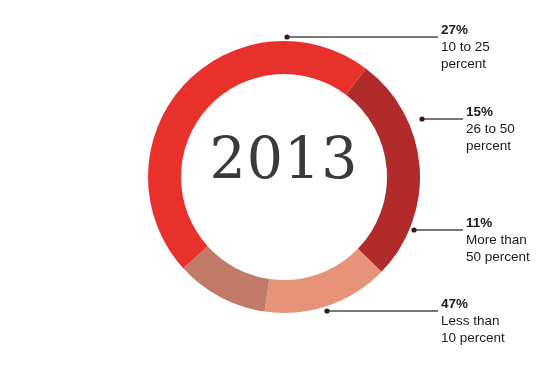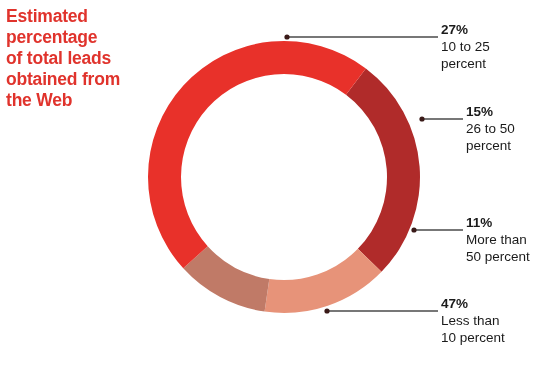--- a/index.html
+++ b/index.html
@@ -84,25 +84,20 @@
   #callout-27 { left: 441px; top: 22px; }
   #callout-15 { left: 466px; top: 104px; }
   #callout-11 { left: 466px; top: 215px; }
   #callout-47 { left: 441px; top: 296px; }
 </style>
 </head>
 <body>
 
 <div id="stage">
 
-  <div id="chart-title">Estimated
-percentage
-of total leads
-obtained from
-the Web</div>
 
   <svg id="donut-svg" width="551" height="367">
 
     <path d="M 365.84684314867854 68.38557063356818 A 136 136 0 0 1 381.49984264046566 271.8144539882208 L 357.8417925879997 248.80800559402016 A 103 103 0 0 0 345.986947384661 94.74054246512884 Z" fill="#B02B2A"></path>
 
     <path d="M 381.49984264046566 271.8144539882208 A 136 136 0 0 1 264.6024650160504 311.6095674034593 L 269.3092198283323 278.9469517835023 A 103 103 0 0 0 357.8417925879997 248.80800559402016 Z" fill="#E79379"></path>
 
     <path d="M 264.6024650160504 311.6095674034593 A 136 136 0 0 1 183.250574905002 268.3540001479267 L 207.69712658246476 246.18722070026797 A 103 103 0 0 0 269.3092198283323 278.9469517835023 Z" fill="#C07A67"></path>
 
     <path d="M 183.250574905002 268.3540001479267 A 136 136 0 0 1 365.84684314867854 68.38557063356815 L 345.98694738466094 94.74054246512881 A 103 103 0 0 0 207.69712658246476 246.18722070026797 Z" fill="#E8312A"></path>
@@ -118,20 +113,21 @@
     <g>
       <line x1="414" y1="230" x2="463" y2="230" stroke="#4a4a4a" stroke-width="1.3"></line>
       <circle cx="414" cy="230" r="2.6" fill="#3a1a18"></circle>
     </g>
     <g>
       <line x1="327" y1="311" x2="438" y2="311" stroke="#4a4a4a" stroke-width="1.3"></line>
       <circle cx="327" cy="311" r="2.6" fill="#3a1a18"></circle>
     </g>
   </svg>
 
+  <div id="center-year">2013</div>
 
   <div class="callout" id="callout-27">
     <p class="pct">27%</p>
     <p class="desc">10 to 25
 percent</p>
   </div>
 
   <div class="callout" id="callout-15">
     <p class="pct">15%</p>
     <p class="desc">26 to 50

